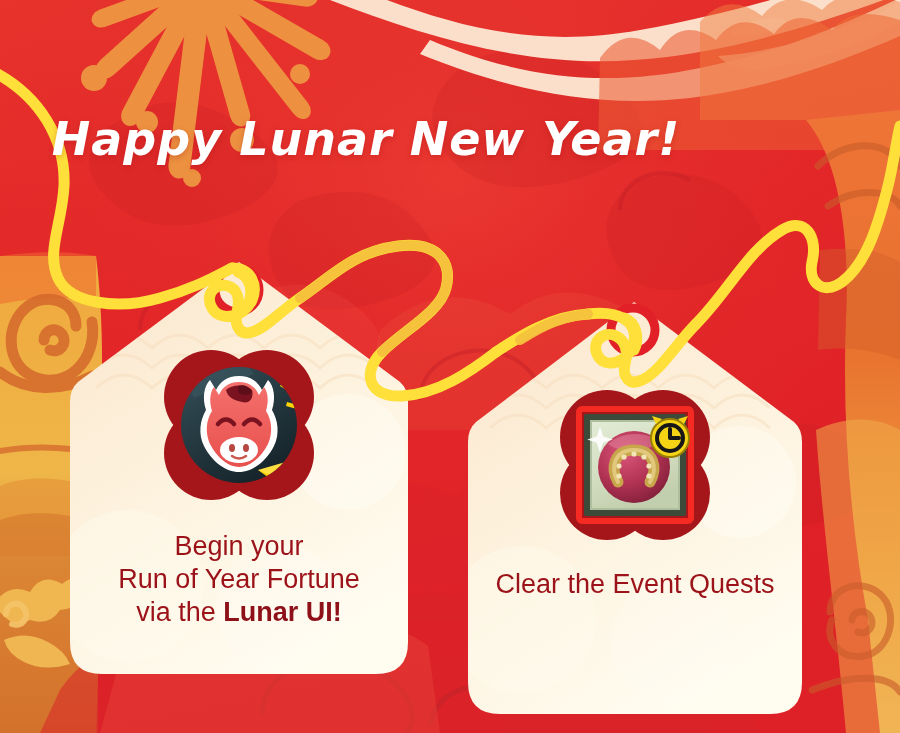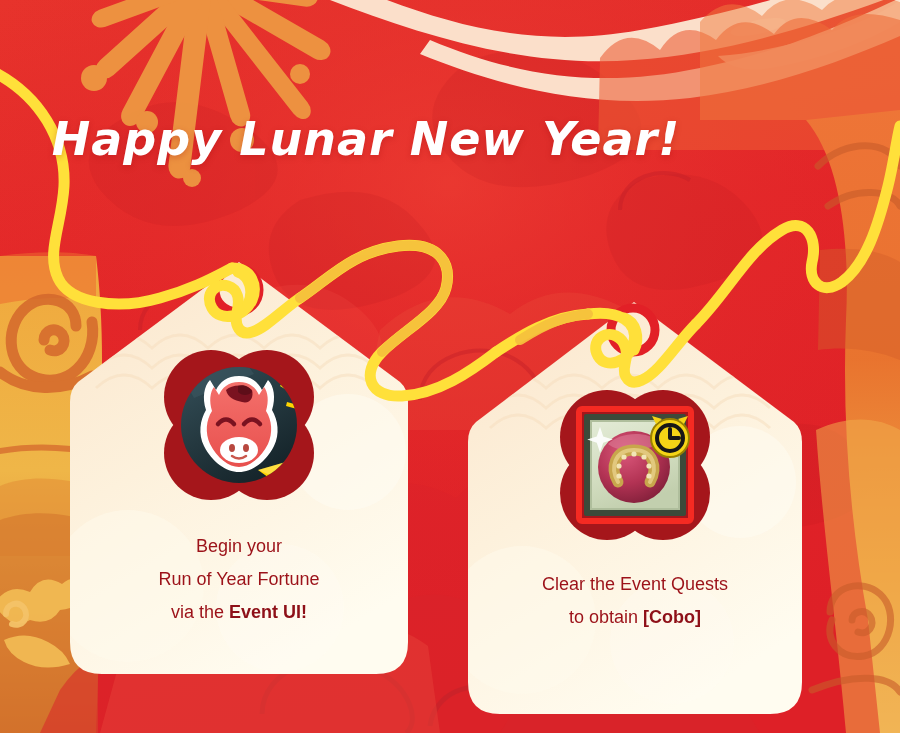--- a/index.html
+++ b/index.html
@@ -29,21 +29,21 @@
   .card-body{position:absolute;left:0;top:0;width:100%;height:100%;}
 
   .badge{position:absolute;}
   .badge svg{display:block;}
 
   .card-text{
     position:absolute;left:0;width:100%;
     text-align:center;
     color:#9C1219;
     font-family:"Liberation Sans", sans-serif;
-    font-size:18px;line-height:33px;font-weight:400;
+    font-size:27px;line-height:33px;font-weight:400;
   }
   .card-text b{font-weight:bold;color:#8E1018;}
 </style>
 </head>
 <body>
 
 <div id="stage">
 
   <svg id="bg-svg" viewBox="0 0 900 733">
     <defs>
@@ -318,21 +318,21 @@
               <path d="M136 52 l14 -4 l1 4 l-14 4 Z"></path>
               <path d="M133 62 l15 4 l-1 4 l-15 -4 Z"></path>
             </g>
           </g>
         </svg>
       </div>
 
       <div class="card-text" style="top:274px;z-index:3;">
         <div>Begin your</div>
         <div>Run of Year Fortune</div>
-        <div><span>via the </span><b>Event UI!</b></div>
+        <div><span>via the </span><b>Lunar UI!</b></div>
       </div>
     </div>
 
     <div class="card" style="left:464px;top:296px;width:342px;height:424px;text-decoration:underline;">
       <svg class="card-svg" width="342" height="424" viewBox="0 0 342 424">
         <defs>
           <linearGradient id="cardGradB" x1="0.1" y1="0" x2="0.6" y2="1">
             <stop offset="0" stop-color="#FBE7CE"></stop>
             <stop offset="0.45" stop-color="#FDF1DC"></stop>
             <stop offset="1" stop-color="#FFFCF0"></stop>
@@ -409,21 +409,20 @@
             <path d="M106 44 l-4 -8 l10 3 Z" fill="#F5D416"></path>
             <path d="M134 44 l4 -8 l-10 3 Z" fill="#F5D416"></path>
             <circle cx="120" cy="58" r="13" fill="none" stroke="#171717" stroke-width="4"></circle>
             <path d="M120 58 L120 49 M120 58 L129 58" stroke="#171717" stroke-width="4" stroke-linecap="round" fill="none"></path>
           </g>
         </svg>
       </div>
 
       <div class="card-text" style="top:272px;z-index:3;">
         <div>Clear the Event Quests</div>
-        <div><span>to obtain </span><b>[Cobo]</b></div>
       </div>
     </div>
 
   </div>
 
   <svg id="string-svg" viewBox="0 0 900 733">
     <g fill="none" stroke="#FFE03A" stroke-width="11" stroke-linecap="round" stroke-linejoin="round">
 
       <path d="M-6 72 C40 96 66 140 64 186 C62 224 46 252 58 278 C70 304 118 310 160 298
                C196 288 216 276 232 268"></path>

